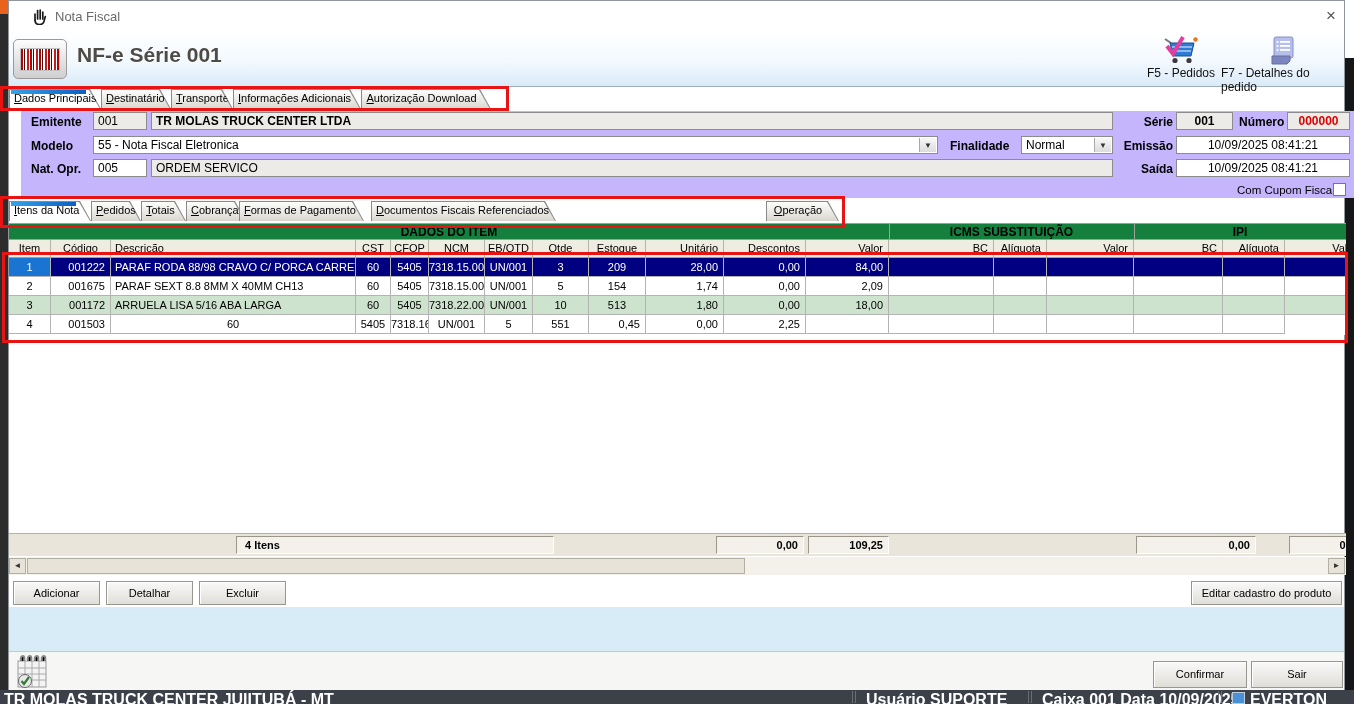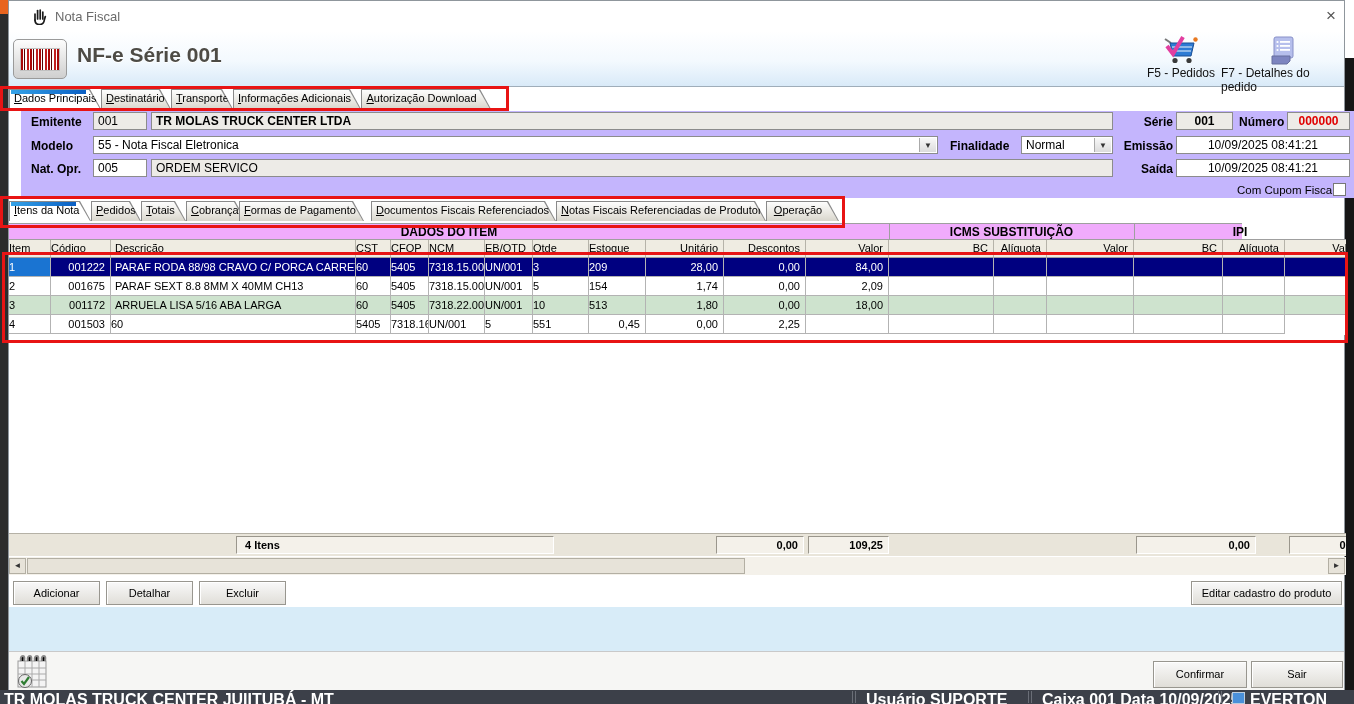--- a/index.html
+++ b/index.html
@@ -39,36 +39,36 @@
   .flabel{font-weight:bold;font-size:12px;white-space:nowrap;}
   .fbox{background:#fff;border:1px solid #8c8c8c;height:18px;font-size:12px;line-height:16px;padding:0 4px;white-space:nowrap;overflow:hidden;}
   .fbox.gray{background:#edebe7;}
   .fbox.c{text-align:center;}
   .fbox.b{font-weight:bold;}
   .red{color:#e00000;}
   .dd-btn{position:absolute;right:1px;top:1px;bottom:1px;width:16px;background:linear-gradient(#f8f8f8,#dcdcdc);
           border-left:1px solid #aaa;font-size:8px;color:#333;text-align:center;line-height:15px;}
   .checkbox{width:13px;height:13px;background:#fff;border:1px solid #777;}
   
-  .grid-group{left:0;top:222px;width:1233px;height:16px;background:#f0abfc;border-top:1px solid #9f9f9f;}
+  .grid-group{left:0;top:222px;width:1337px;height:16px;background:#15803d;border-top:1px solid #9f9f9f;}
   .ghead{position:absolute;top:1px;font-weight:bold;font-size:12px;text-align:center;}
   .vsep{position:absolute;top:0;width:1px;height:16px;background:#9f9f9f;}
   .grid-clip{left:0;top:238px;width:1337px;height:19px;overflow:hidden;}
   .grid-cols{display:grid;grid-template-columns:42px 60px 245px 35px 38px 56px 48px 56px 57px 78px 82px 83px 105px 53px 87px 89px 62px 78px;
              width:1354px;height:19px;background:#efece2;border-top:1px solid #9f9f9f;border-bottom:1px solid #9f9f9f;box-sizing:border-box;}
   .hcell{border-right:1px solid #b6b3a9;font-size:11px;line-height:17px;white-space:nowrap;overflow:hidden;}
   .rows-clip{left:0;top:257px;width:1337px;height:77px;overflow:hidden;background:#fff;}
   .grid-row{display:grid;grid-template-columns:42px 60px 245px 35px 38px 56px 48px 56px 57px 78px 82px 83px 105px 53px 87px 89px 62px 78px;
             width:1354px;height:19px;}
   .gcell{border-right:1px solid #b3b3b3;border-bottom:1px solid #b3b3b3;font-size:11px;line-height:18px;white-space:nowrap;overflow:hidden;box-sizing:border-box;}
   .grid-row.selected .gcell{background:#000080;color:#fff;}
   .grid-row.selected .focus-cell{background:#1a74d2;}
   .grid-row.green .gcell{background:#cee3ce;}
   .a-l{text-align:left;padding-left:4px;}
-  .a-c{text-align:left;}
+  .a-c{text-align:center;}
   .a-r{text-align:right;padding-right:5px;}
   
   .gfooter{left:0;top:532px;width:1337px;height:23px;background:#e9e5da;border-top:1px solid #b5b1a6;overflow:hidden;}
   .fcell{position:absolute;top:2px;height:18px;background:#f4f1ea;border:1px solid;border-color:#9a968c #fff #fff #9a968c;
          font-weight:bold;font-size:11px;line-height:16px;box-sizing:border-box;white-space:nowrap;}
   .hscroll{left:0;top:556px;width:1337px;height:18px;background:#f4f1ea;overflow:hidden;}
   .sbtn{position:absolute;top:1px;width:17px;height:16px;background:#e7e3d9;border:1px solid #b3afa3;
         font-size:8px;color:#333;text-align:center;line-height:14px;box-sizing:border-box;}
   .sthumb{position:absolute;left:18px;top:1px;width:718px;height:16px;background:#e7e3d9;border:1px solid #b3afa3;box-sizing:border-box;}
   
@@ -217,24 +217,20 @@
         <div class="tab-in"></div>
         <span class="abs tab-label" style="width:100%">Cobrança</span>
         </div>
       <div class="abs tab" style="left:230px;width:125px">
         <div class="tab-in"></div>
         <span class="abs tab-label" style="width:100%">Formas de Pagamento</span>
         </div>
       <div class="abs tab" style="left:362px;width:185px">
         <div class="tab-in"></div>
         <span class="abs tab-label" style="width:100%">Documentos Fiscais Referenciados</span>
-        </div>
-      <div class="abs tab" style="left:547px;width:210px">
-        <div class="tab-in"></div>
-        <span class="abs tab-label" style="width:100%">Notas Fiscais Referenciadas de Produtor</span>
         </div>
       <div class="abs tab" style="left:757px;width:73px">
         <div class="tab-in"></div>
         <span class="abs tab-label" style="width:100%">Operação</span>
         </div>
     </div>
 
     <div class="abs grid-group">
       <div class="ghead" style="left:0;width:880px">DADOS DO ITEM</div>
       <div class="ghead" style="left:880px;width:245px">ICMS SUBSTITUIÇÃO</div>

